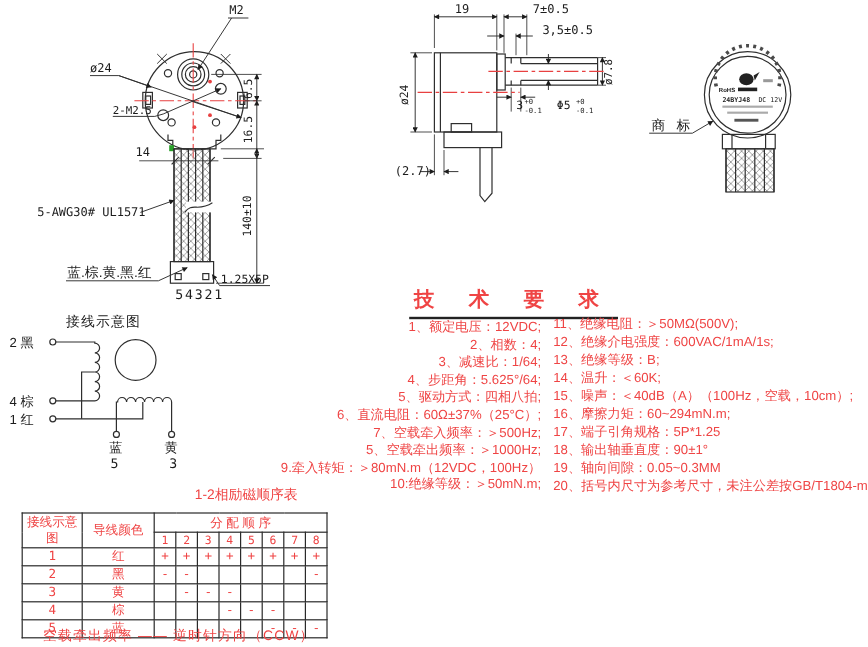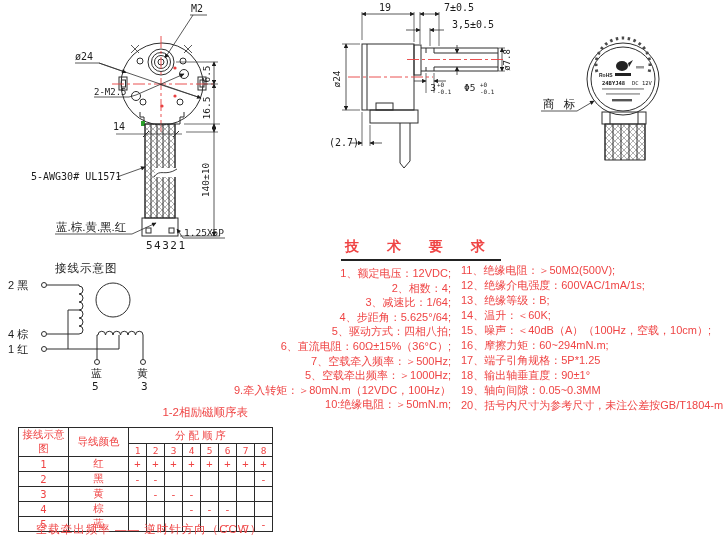--- a/index.html
+++ b/index.html
@@ -1,21 +1,21 @@
 <!DOCTYPE html>
 <html><head>
 <meta charset="utf-8">
 <style>
   html,body{margin:0;padding:0;background:#fff;}
   .canvas{position:relative;width:723px;height:539px;background:#ffffff;overflow:hidden;
           font-family:"Liberation Sans",sans-serif;color:#ef4444;}
   .canvas svg{position:absolute;left:0;top:0;}
   svg text{font-family:"DejaVu Sans Mono",monospace;fill:#1c1c1c;}
   svg text.cjk{font-family:"Liberation Sans",sans-serif;}
-  .tech-title{position:absolute;left:341px;top:238px;font-size:14px;font-weight:bold;
+  .tech-title{position:absolute;left:341px;top:238px;font-size:17px;font-weight:bold;
               letter-spacing:12px;border-bottom:2px solid #222;padding:0 4px 3px 4px;white-space:nowrap;}
   .tech-left{position:absolute;left:234px;top:266px;font-size:11px;line-height:14.6px;white-space:nowrap;text-align:right;}
   .tech-right{position:absolute;left:461px;top:263px;font-size:11px;line-height:15px;white-space:nowrap;}
   .table-title{position:absolute;left:18px;top:405px;width:230px;text-align:right;font-size:11.5px;}
   .seq-table{position:absolute;left:18px;top:427px;border-collapse:collapse;table-layout:fixed;}
   .seq-table th,.seq-table td{border:1px solid #2a2a2a;font-weight:normal;text-align:center;
               padding:0;font-size:10.5px;overflow:hidden;}
   .seq-table thead tr.r1{height:15px;}
   .seq-table thead tr.r2{height:10px;}
   .seq-table thead tr.r2 th{font-size:9.5px;font-family:"DejaVu Sans Mono",monospace;}
@@ -232,25 +232,25 @@
   <text x="141" y="390" font-size="11">3</text>
 </svg>
 
 <div class="tech-title">技 术 要 求</div>
 <div class="tech-left">
       <div>1、额定电压：12VDC;</div>
       <div>2、相数：4;</div>
       <div>3、减速比：1/64;</div>
       <div>4、步距角：5.625°/64;</div>
       <div>5、驱动方式：四相八拍;</div>
-      <div>6、直流电阻：60Ω±15%（36°C）;</div>
+      <div>6、直流电阻：60Ω±37%（25°C）;</div>
       <div>7、空载牵入频率：＞500Hz;</div>
       <div>5、空载牵出频率：＞1000Hz;</div>
       <div>9.牵入转矩：＞80mN.m（12VDC，100Hz）</div>
-      <div>10:绝缘电阻：＞50mN.m;</div>
+      <div>10:绝缘等级：＞50mN.m;</div>
     </div>
 <div class="tech-right">
       <div>11、绝缘电阻：＞50MΩ(500V);</div>
       <div>12、绝缘介电强度：600VAC/1mA/1s;</div>
       <div>13、绝缘等级：B;</div>
       <div>14、温升：＜60K;</div>
       <div>15、噪声：＜40dB（A）（100Hz，空载，10cm）;</div>
       <div>16、摩擦力矩：60~294mN.m;</div>
       <div>17、端子引角规格：5P*1.25</div>
       <div>18、输出轴垂直度：90±1°</div>

